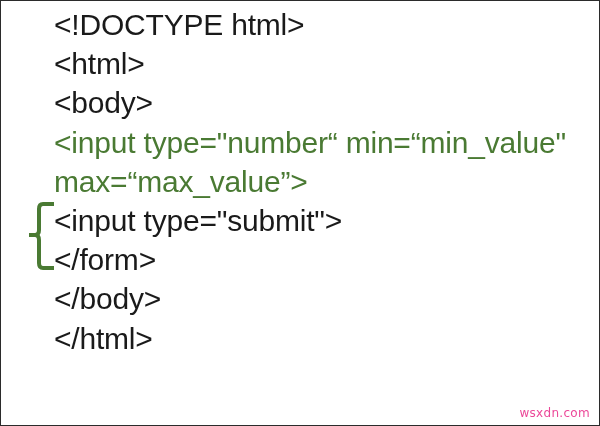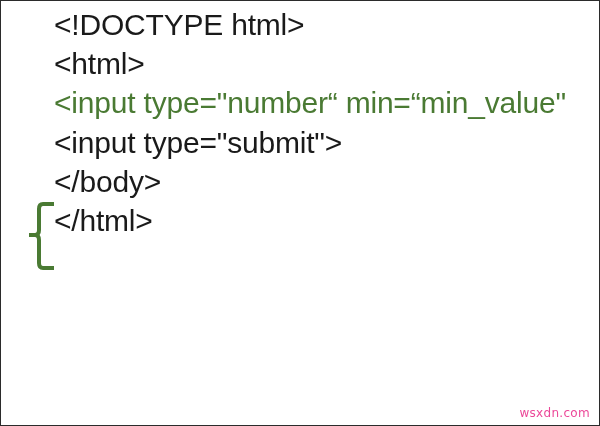--- a/index.html
+++ b/index.html
@@ -71,22 +71,25 @@
   }
 </style>
 </head>
 <body>
 
 <div id="screenshot">
 
   <div class="code-block">
     <div class="code-line">&lt;!DOCTYPE html&gt;</div>
     <div class="code-line">&lt;html&gt;</div>
+    <div class="code-line">&lt;body&gt;</div>
     <div class="code-line highlight">&lt;input type="number“ min=“min_value"</div>
+    <div class="code-line highlight">max=“max_value”&gt;</div>
     <div class="code-line">&lt;input type="submit"&gt;</div>
+    <div class="code-line">&lt;/form&gt;</div>
     <div class="code-line">&lt;/body&gt;</div>
     <div class="code-line">&lt;/html&gt;</div>
   </div>
 
   <div class="brace-group">
     <svg viewBox="0 0 28 72" xmlns="http://www.w3.org/2000/svg" aria-hidden="true">
       <path d="M 25 3
                L 16 3
                Q 12 3 12 8
                L 12 29

